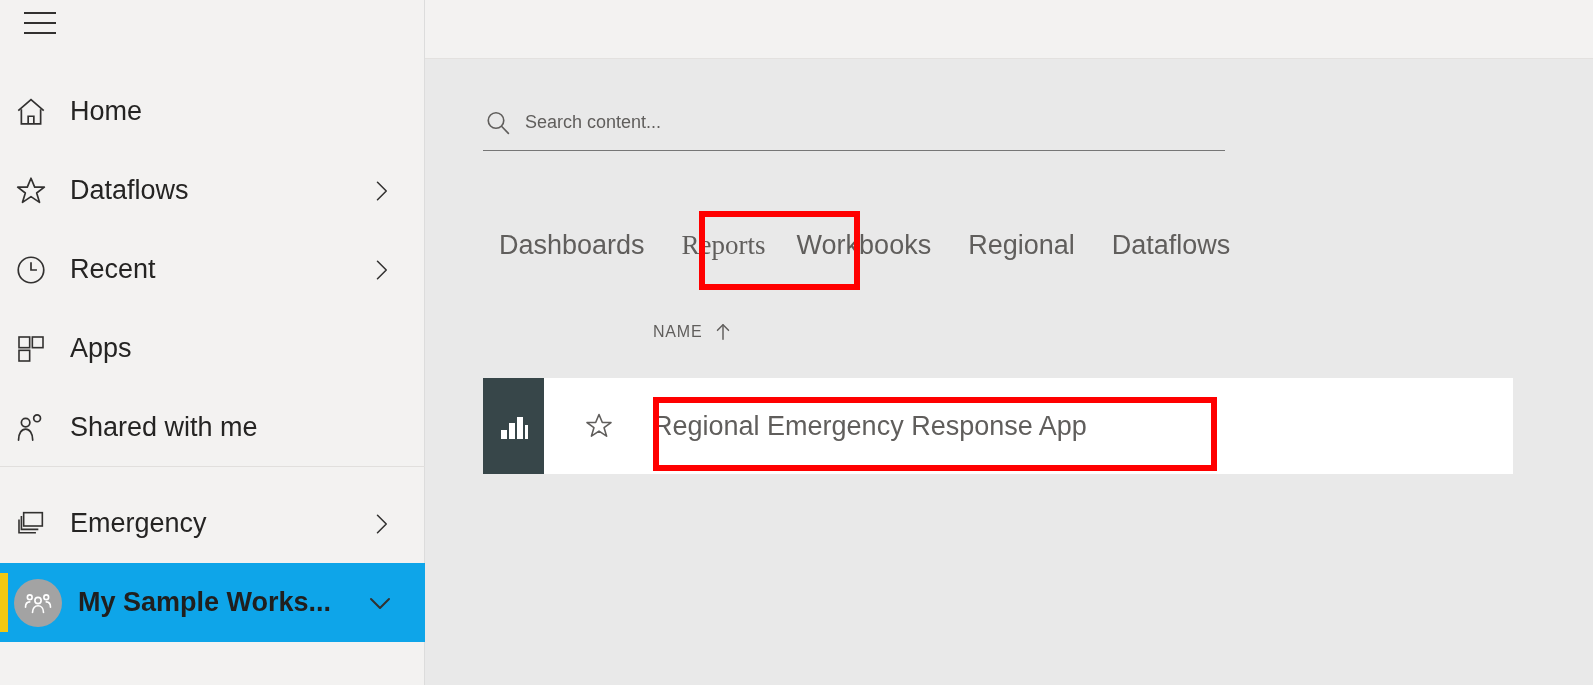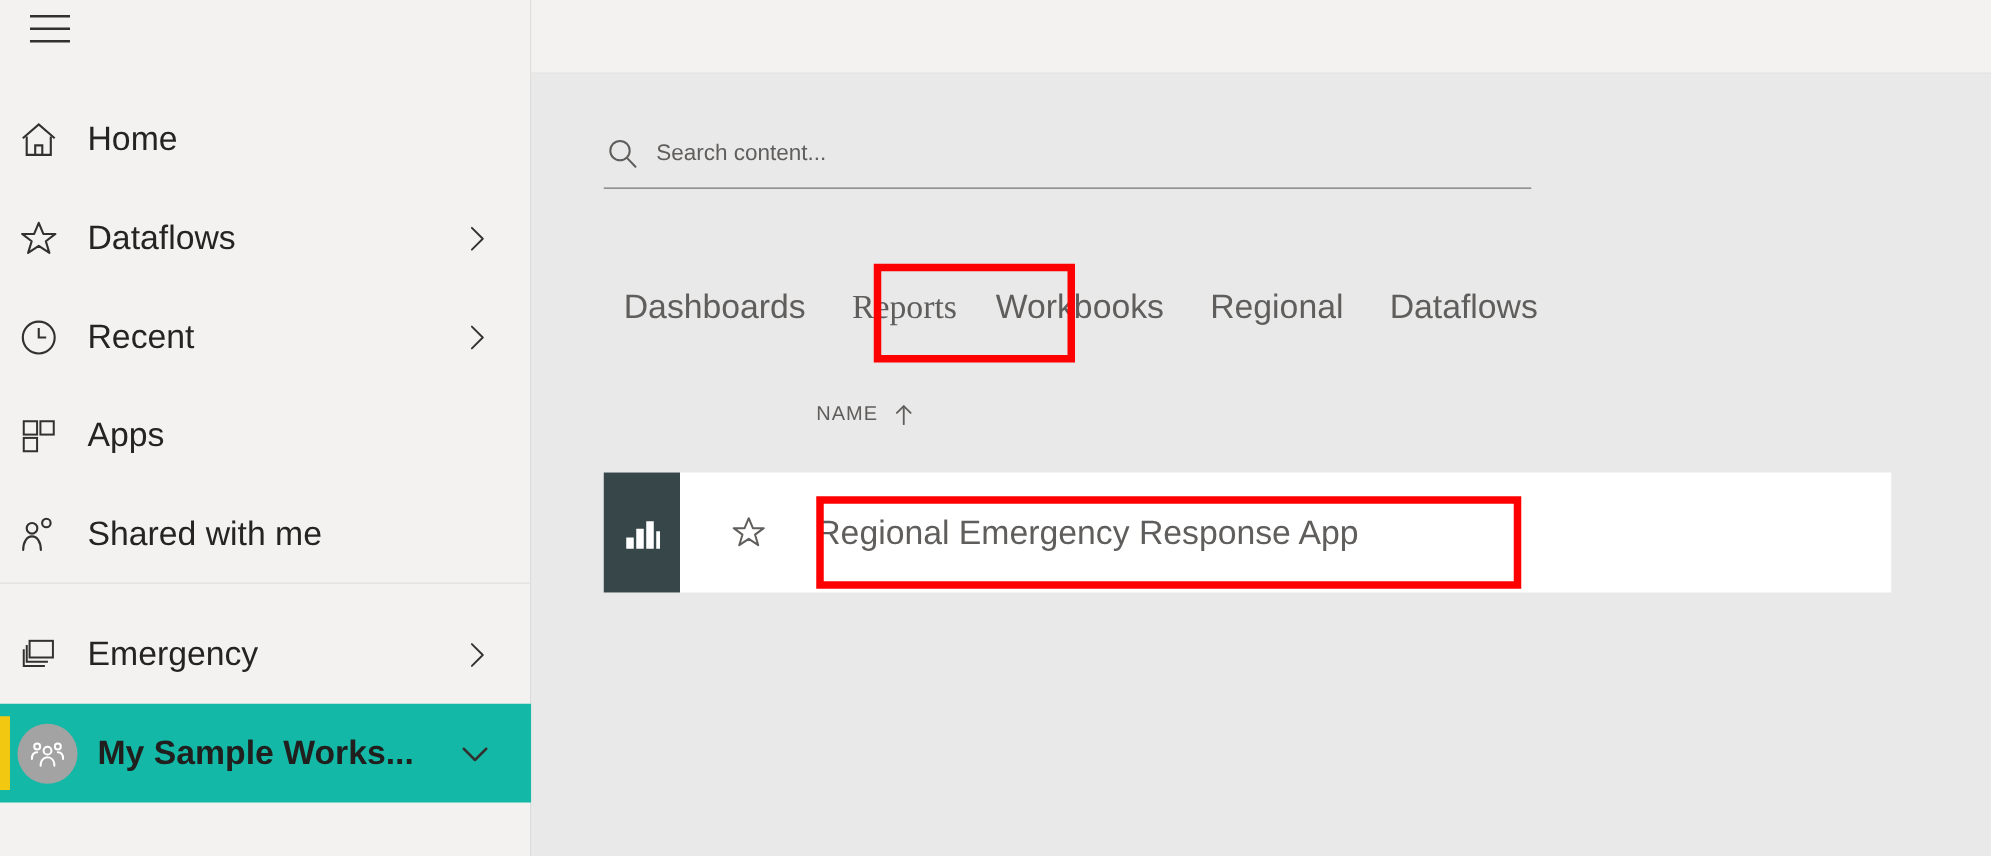--- a/index.html
+++ b/index.html
@@ -101,21 +101,21 @@
   }
 
   #nav-secondary {
     position: absolute;
     top: 484px;
     left: 0;
     width: 425px;
   }
 
   .nav-item.selected {
-    background: #14b8a6;
+    background: #0ea5e9;
   }
   .nav-item.selected .nav-label {
     font-weight: 700;
     color: #201f1e;
   }
   .accent-bar {
     position: absolute;
     left: 0;
     top: 10px;
     bottom: 10px;

